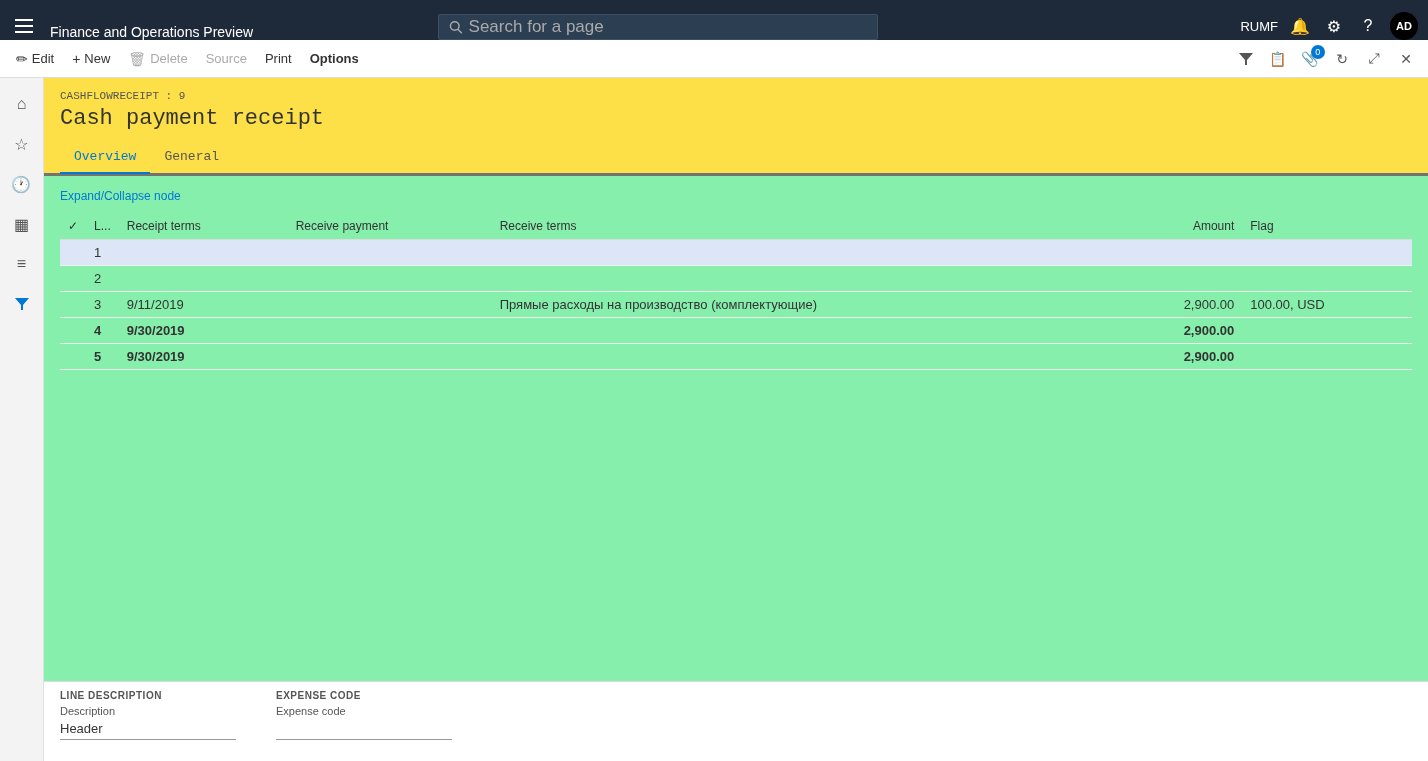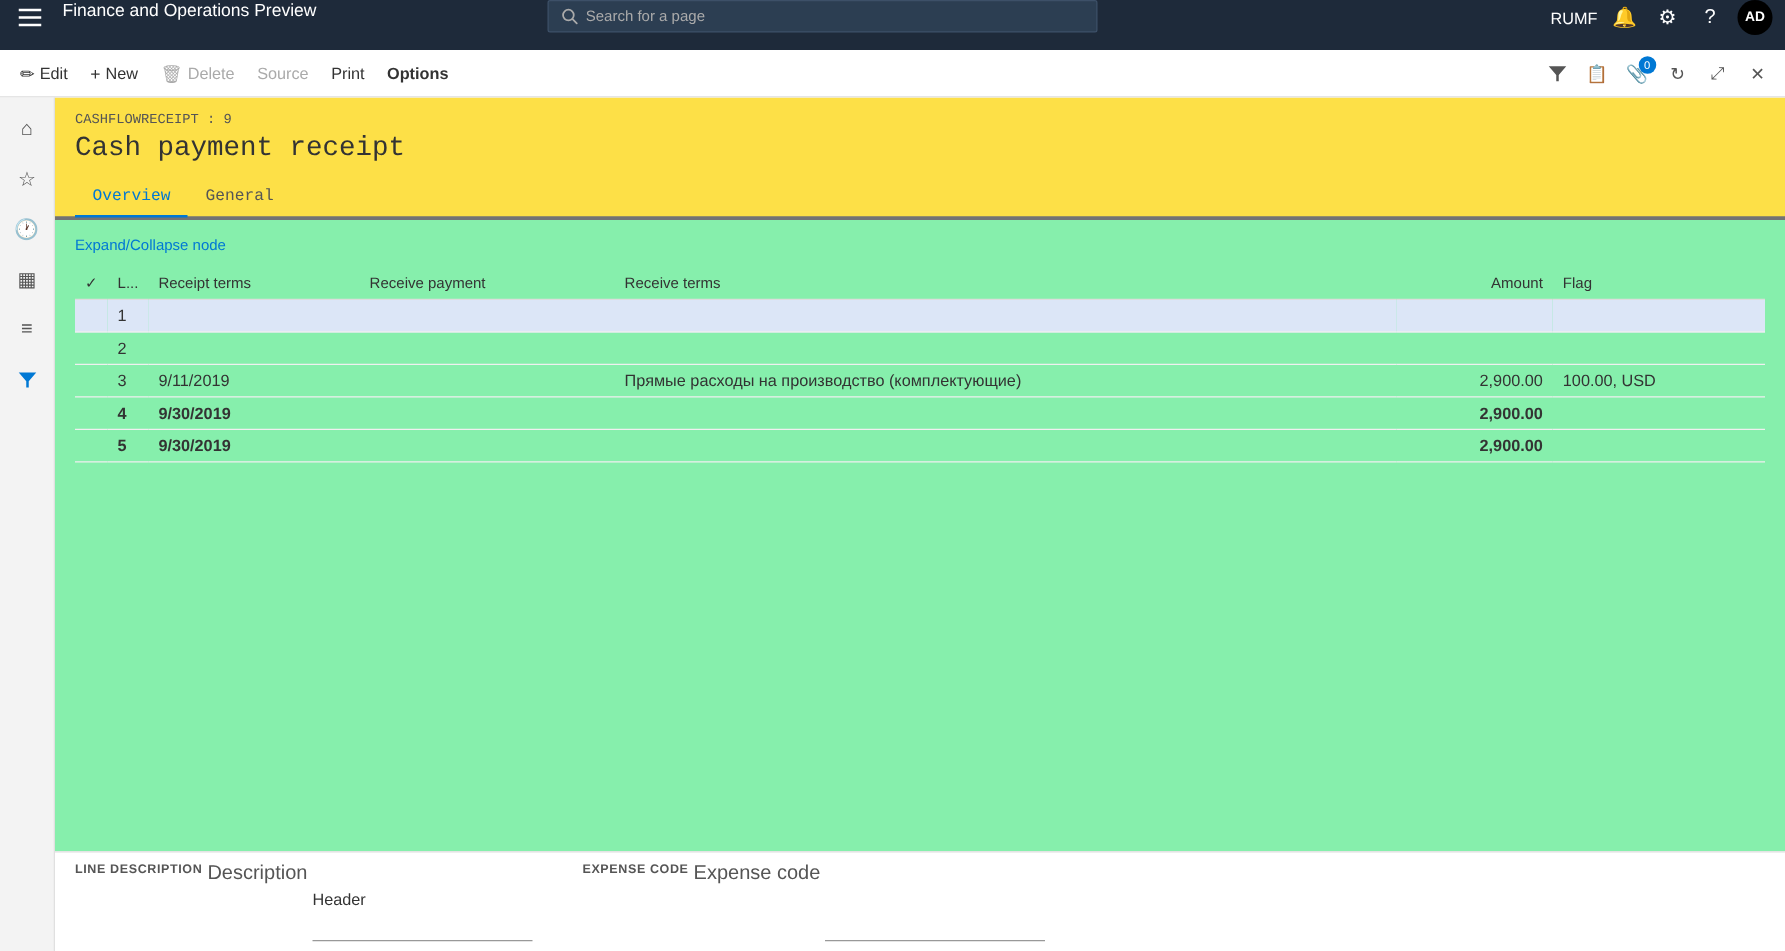--- a/index.html
+++ b/index.html
@@ -3,41 +3,41 @@
   <meta charset="utf-8">
   <style>
     * { box-sizing: border-box; margin: 0; padding: 0; }
     body { font-family: 'Segoe UI', Arial, sans-serif; font-size: 13px; background: #f3f3f3; overflow: hidden; height: 761px; width: 1428px; }
 
     
     .top-nav {
       background: #1e2a3a;
       height: 40px;
       display: flex;
-      align-items: flex-start;
+      align-items: flex-end;
       padding: 0 10px;
       color: white;
       gap: 8px;
     }
     .top-nav .hamburger {
       width: 28px; height: 28px;
       display: flex; flex-direction: column; justify-content: center; align-items: center; gap: 4px;
       cursor: pointer; flex-shrink: 0;
     }
     .hamburger span { width: 18px; height: 2px; background: white; display: block; }
     .top-nav .app-title {
       color: white; font-size: 14px; font-weight: 400; flex-shrink: 0; margin-left: 4px;
     }
     .search-bar {
       flex: 1; max-width: 440px; margin: 0 auto;
       background: #2c3e52; border: 1px solid #3d5068; border-radius: 2px;
       display: flex; align-items: center; padding: 0 10px; height: 26px; gap: 6px;
     }
     .search-bar input {
-      background: transparent; border: none; color: #ccc; font-size: 12px; outline: none; width: 100%;
+      background: transparent; border: none; color: #ccc; font-size: 17px; outline: none; width: 100%;
     }
     .search-bar input::placeholder { color: #aaa; }
     .top-nav-right {
       display: flex; align-items: center; gap: 10px; margin-left: auto; color: white;
     }
     .top-nav-right .user-name { font-size: 13px; }
     .top-nav-right .icon-btn {
       color: white; font-size: 16px; cursor: pointer; width: 24px; height: 24px;
       display: flex; align-items: center; justify-content: center;
     }
@@ -135,23 +135,23 @@
       padding: 5px 8px; color: #333;
     }
     .col-check { width: 20px; }
     .col-line { width: 30px; }
 
     
     .bottom-panel {
       background: white; border-top: 1px solid #ddd;
       padding: 8px 16px; display: flex; gap: 40px; min-height: 80px;
     }
-    .bottom-field { display: flex; flex-direction: row; gap: 4px; min-width: 160px; }
+    .bottom-field { display: flex; flex-direction: column; gap: 4px; min-width: 160px; }
     .bottom-field-label { font-size: 10px; font-weight: 700; color: #555; letter-spacing: 0.5px; text-transform: uppercase; }
-    .bottom-field-sublabel { font-size: 16px; color: #555; }
+    .bottom-field-sublabel { font-size: 11px; color: #555; }
     .bottom-field-value {
       font-size: 13px; color: #333; border-bottom: 1px solid #999; padding-bottom: 3px; min-width: 160px;
     }
     .bottom-field-value.right { text-align: right; }
   </style>
 </head>
 <body>
 
 <nav class="top-nav">
   <div class="hamburger">

